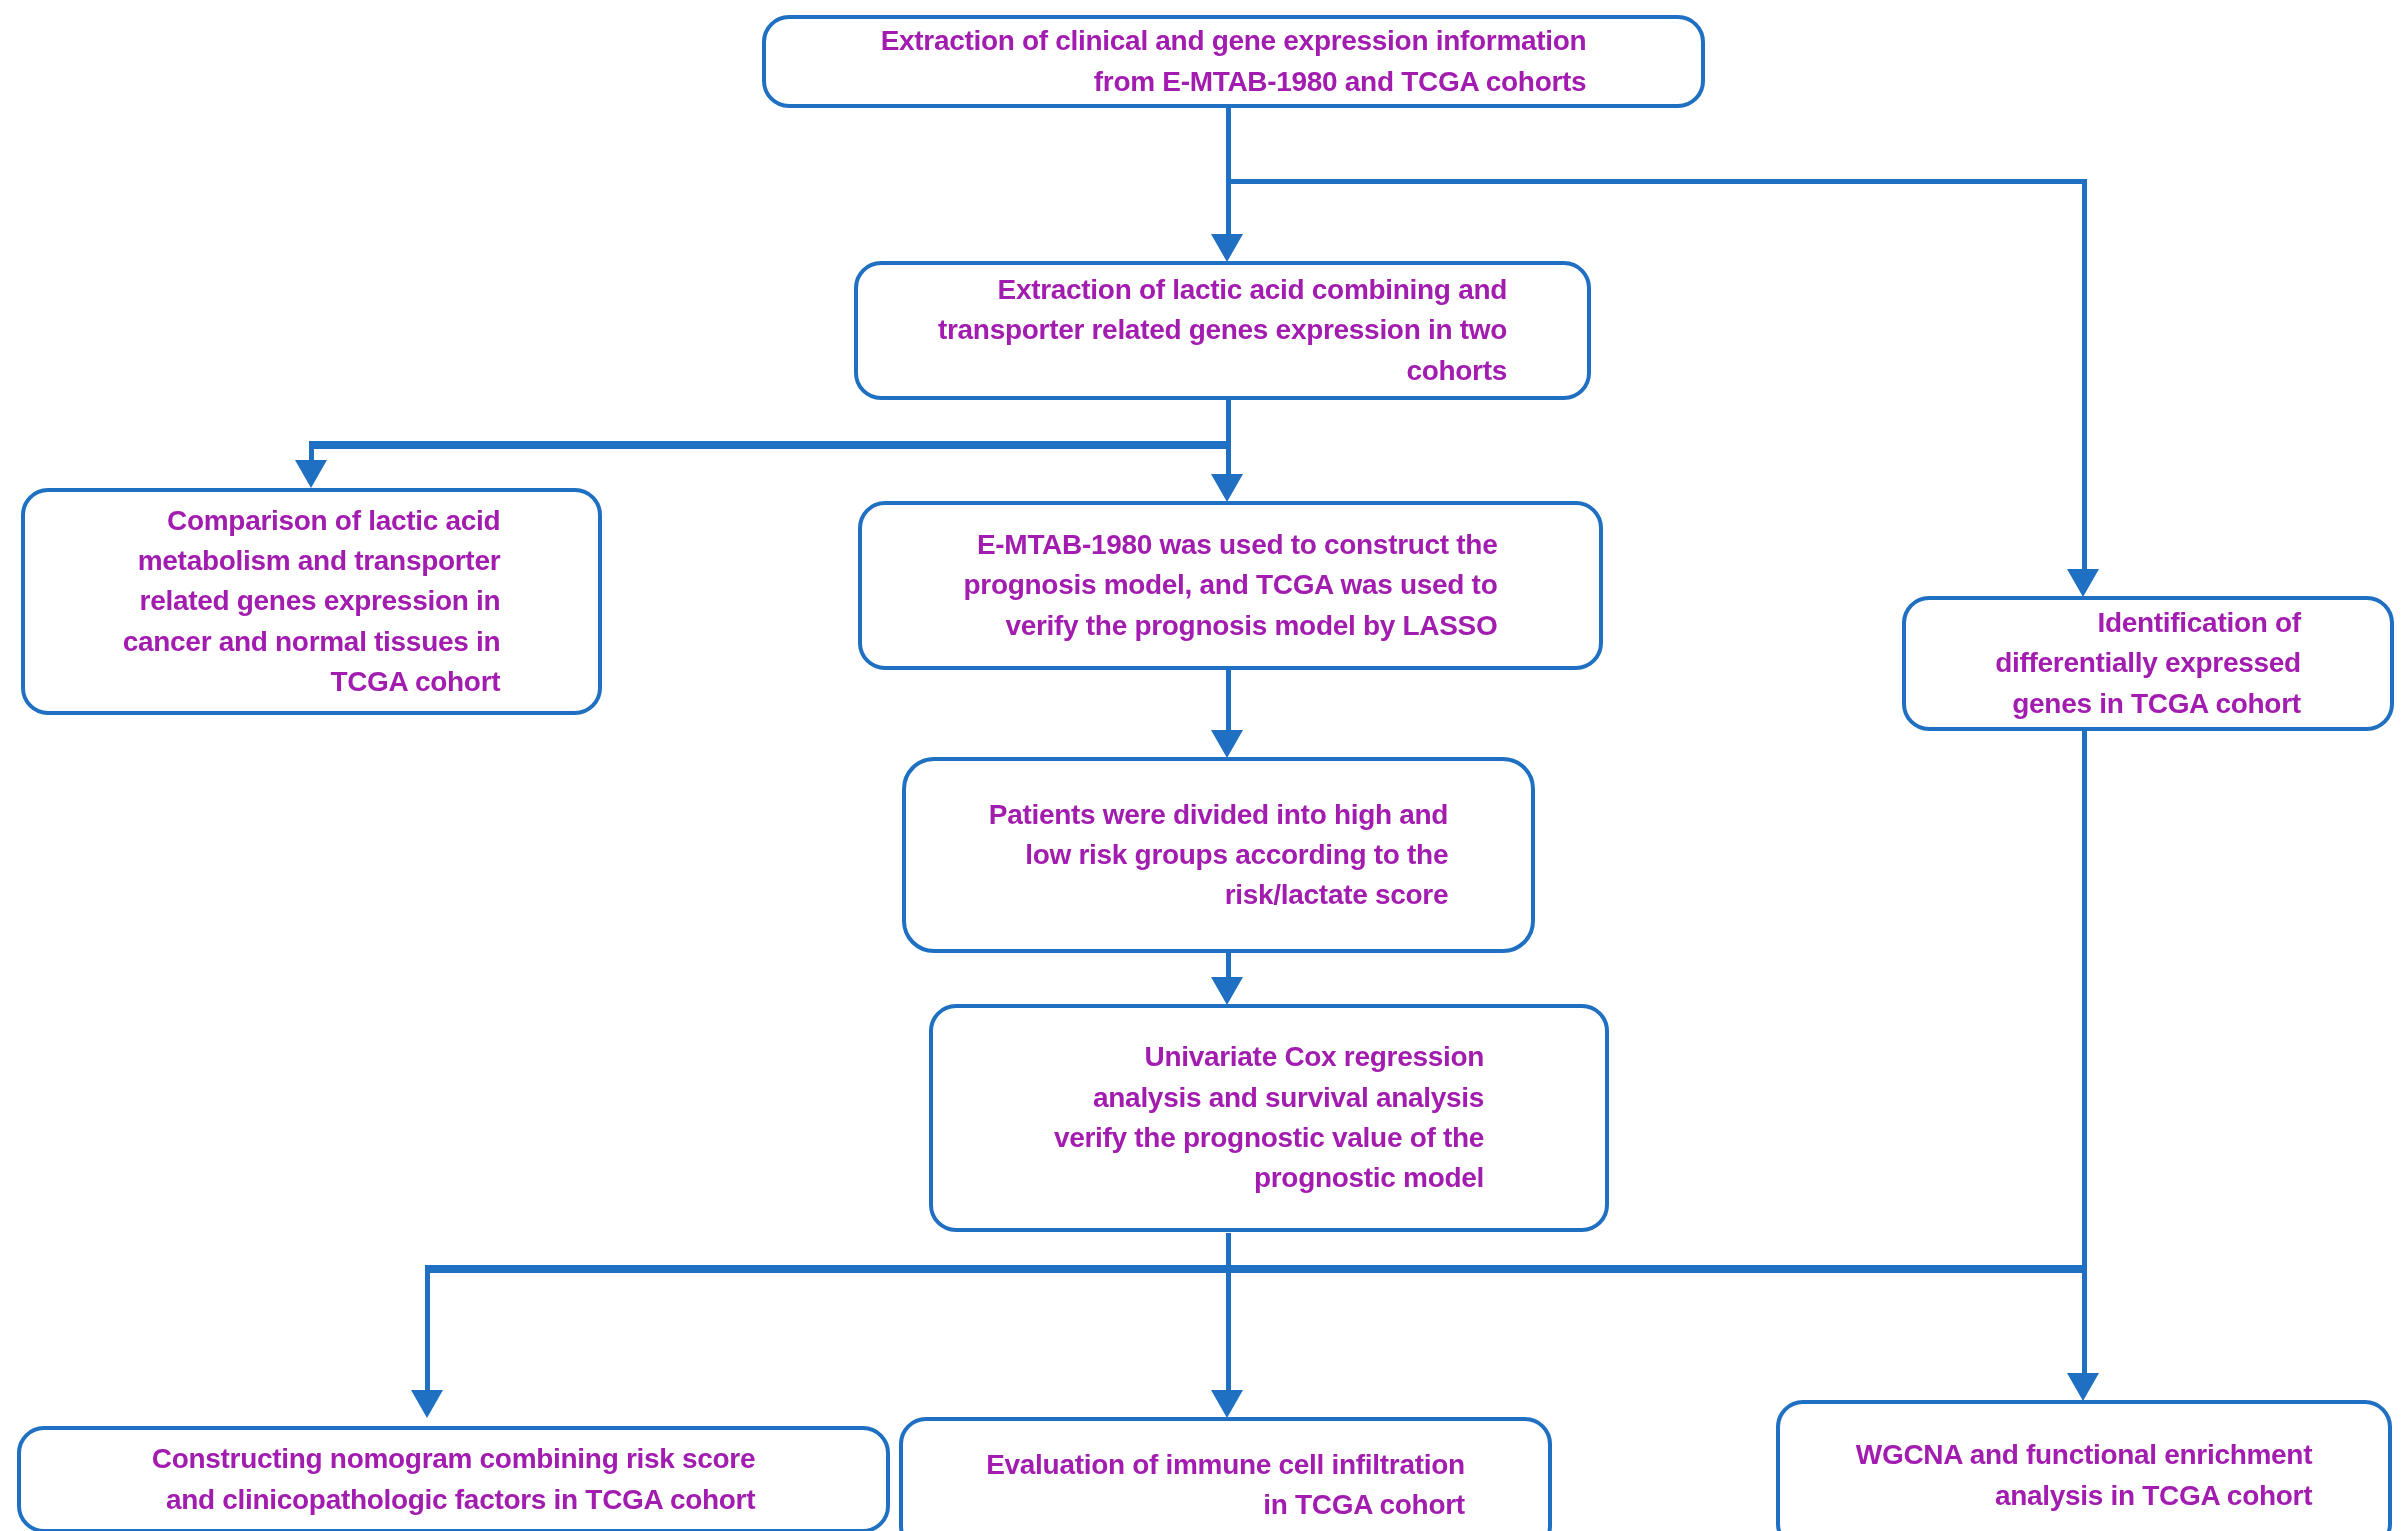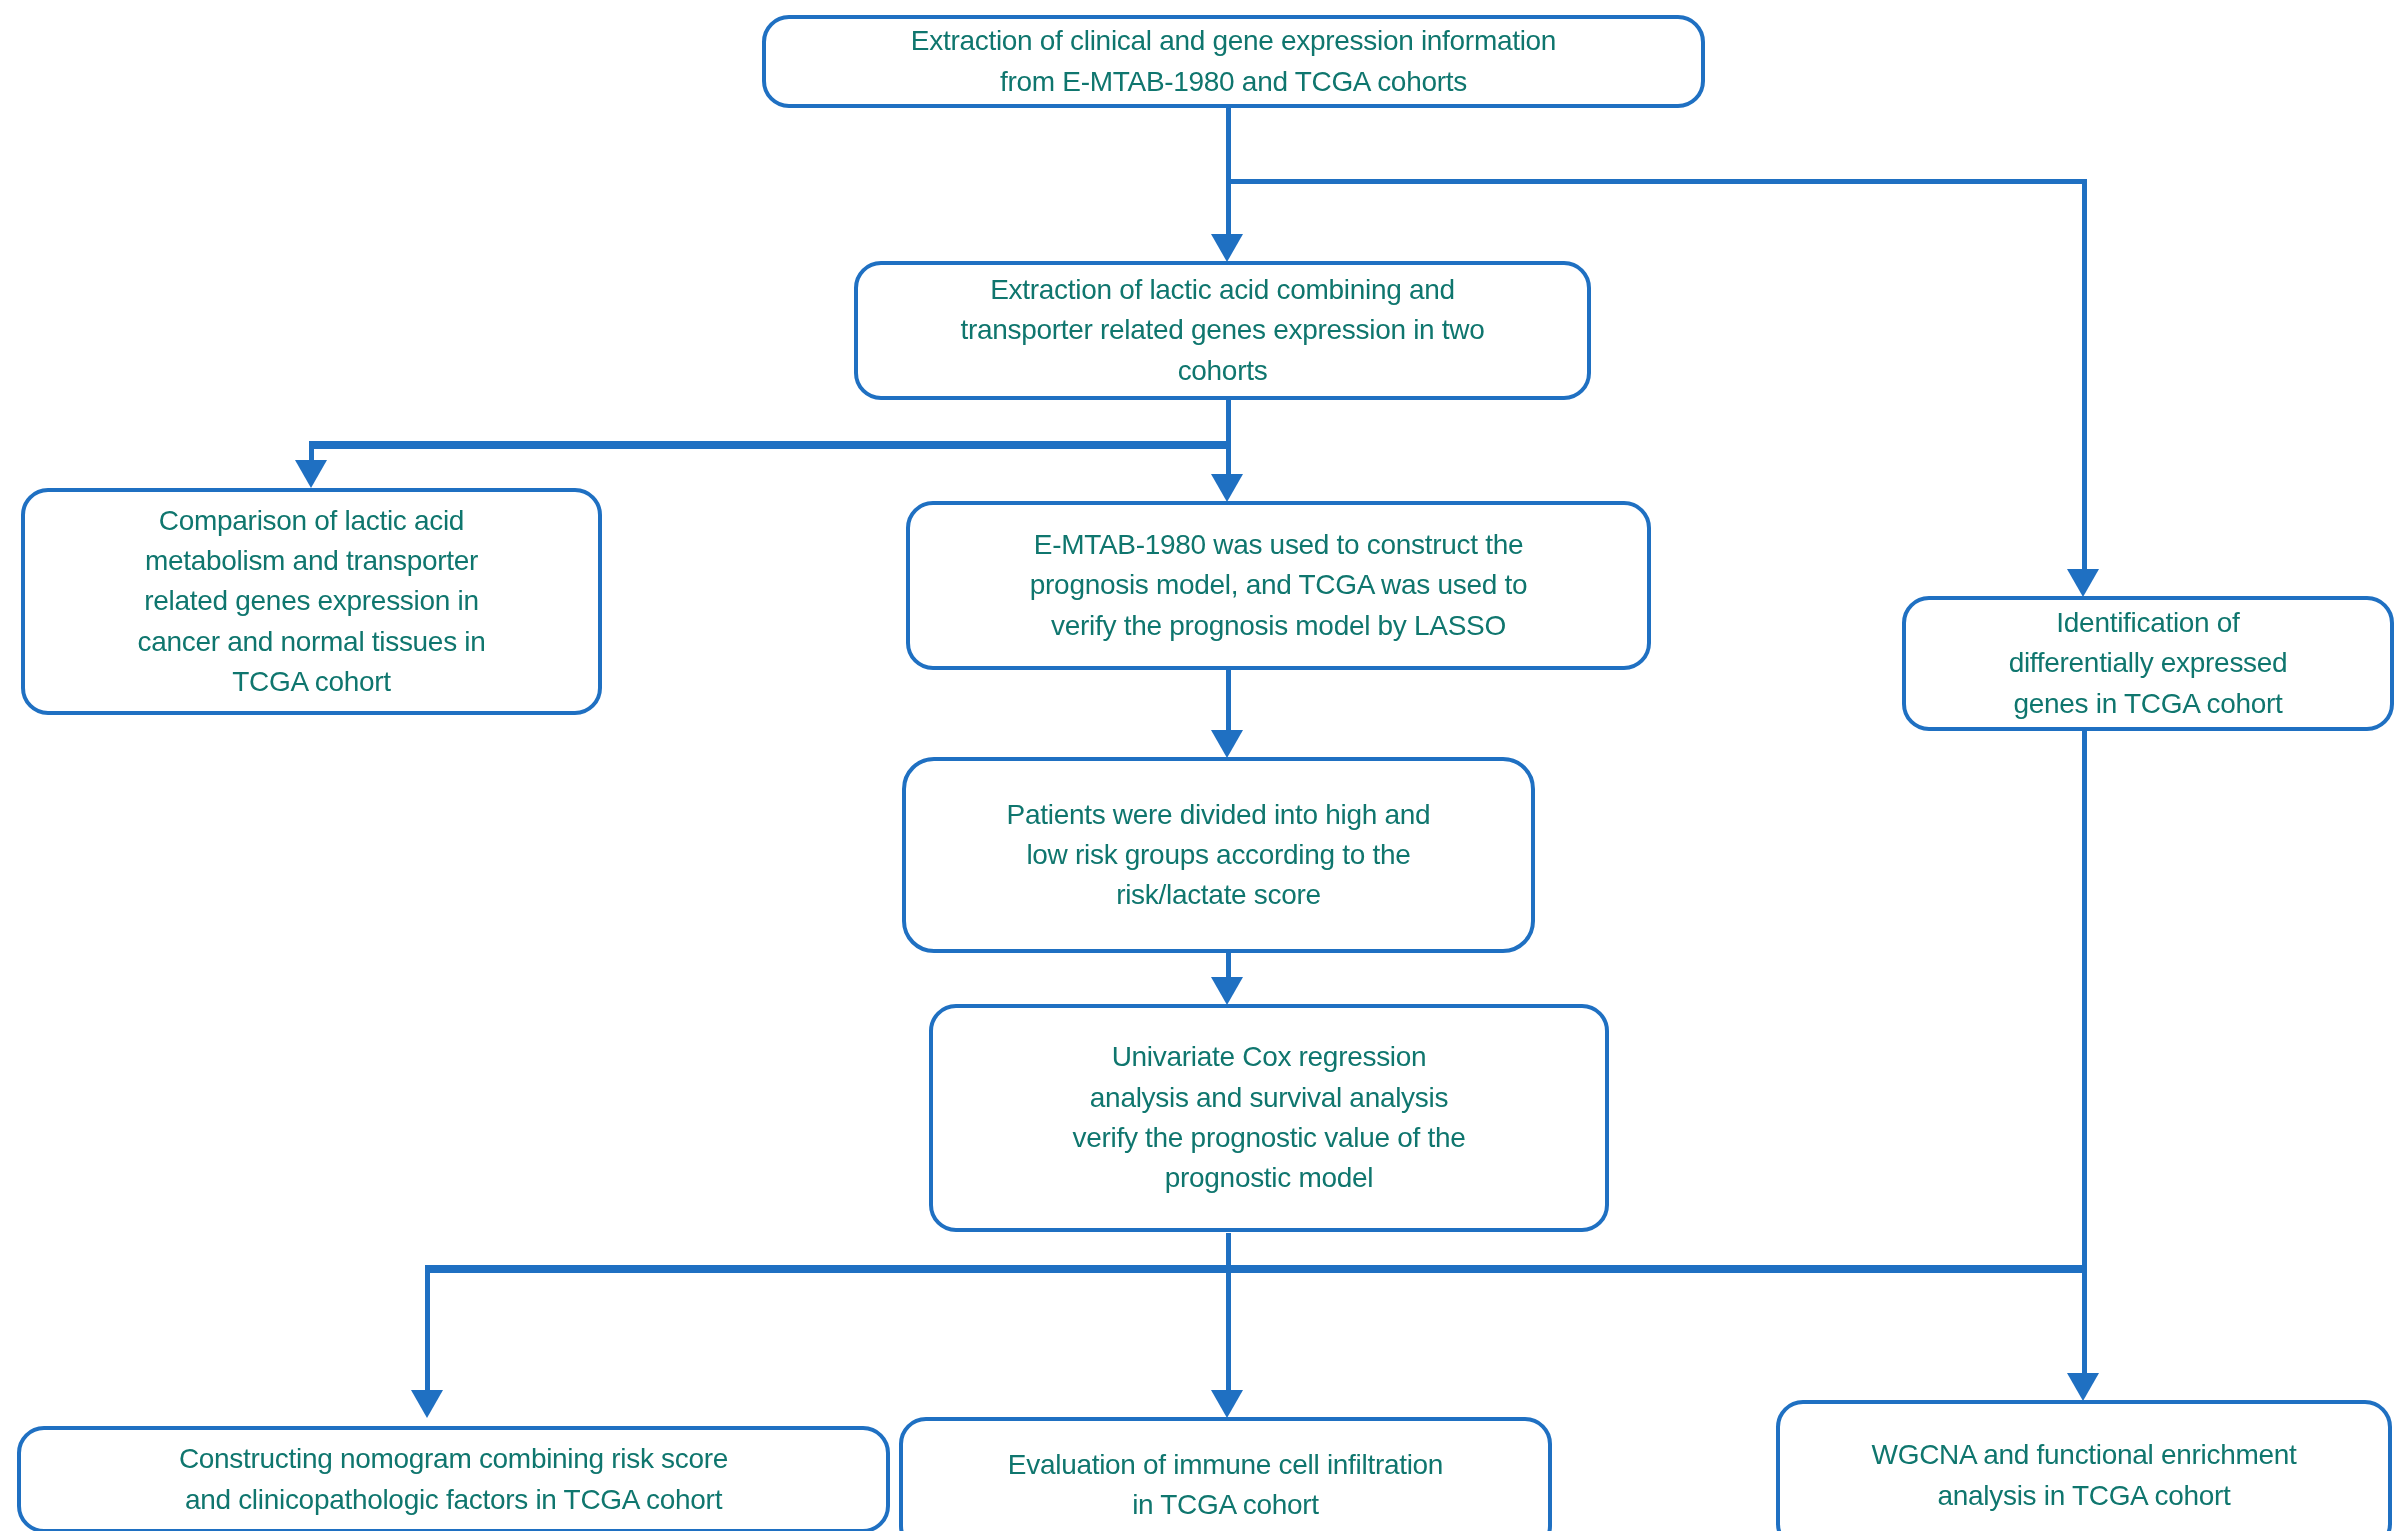--- a/index.html
+++ b/index.html
@@ -21,25 +21,25 @@
     border-radius: 27px;
     background: #ffffff;
     display: flex;
     align-items: center;
     justify-content: center;
     padding: 4.7px 8.3px;
     z-index: 2;
   }
   .node-text {
     white-space: pre-line;
-    text-align: center;
+    text-align: right;
     font-size: 28px;
-    font-weight: 400;
+    font-weight: 700;
     line-height: 1.44;
-    color: #0f766e;
+    color: #a21caf;
     letter-spacing: -0.3px;
   }
   .connector {
     position: absolute;
     background: #1F70C2;
     z-index: 1;
   }
   .arrowhead {
     position: absolute;
     width: 0;
@@ -92,21 +92,21 @@
   </div>
 
   <div class="flow-node" style="left:21px; top:488px; width:581px; height:227px;">
     <div class="node-text">Comparison of lactic acid
 metabolism and transporter
 related genes expression in
 cancer and normal tissues in
 TCGA cohort</div>
   </div>
 
-  <div class="flow-node" style="left:858px; top:501px; width:745px; height:169px;margin-left:48px;">
+  <div class="flow-node" style="left:858px; top:501px; width:745px; height:169px;">
     <div class="node-text">E-MTAB-1980 was used to construct the
 prognosis model, and TCGA was used to
 verify the prognosis model by LASSO</div>
   </div>
 
   <div class="flow-node" style="left:1902px; top:596px; width:492px; height:135px;">
     <div class="node-text">Identification of
 differentially expressed
 genes in TCGA cohort</div>
   </div>

